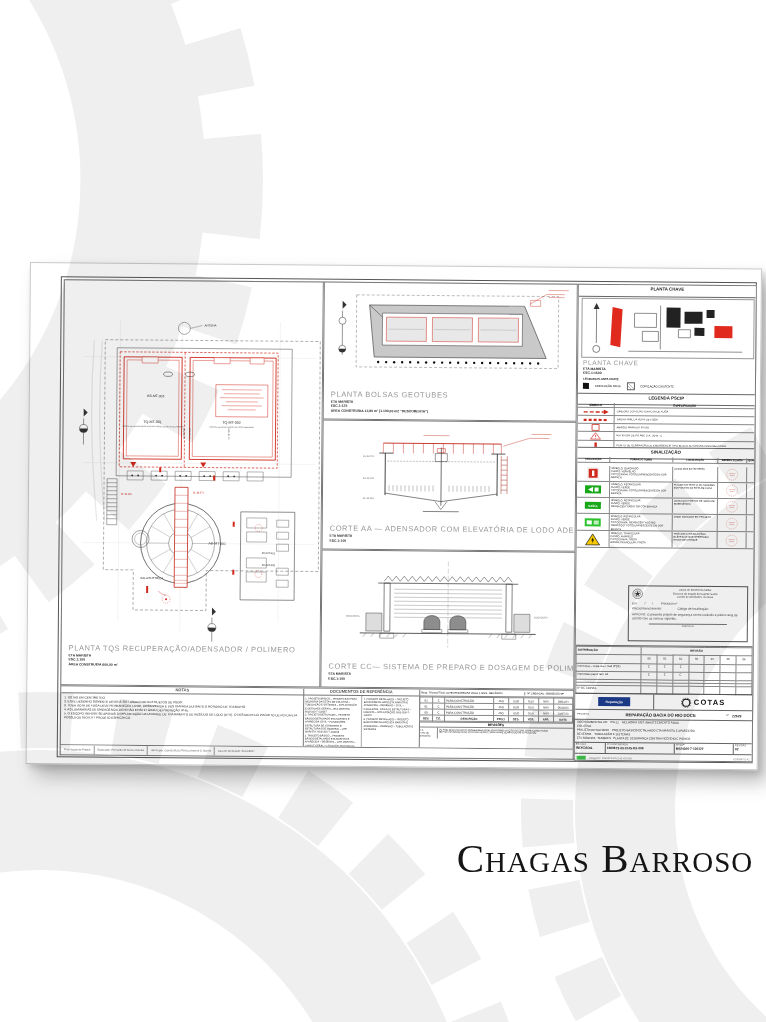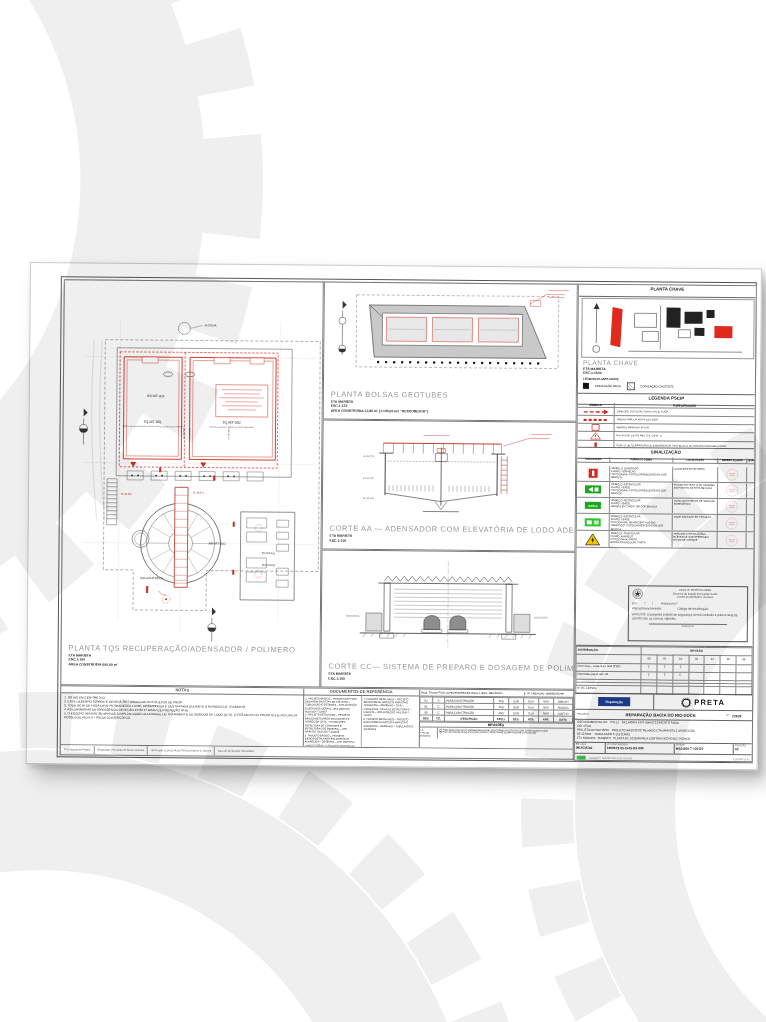--- a/index.html
+++ b/index.html
@@ -771,21 +771,21 @@
         <div style="position:absolute;left:0;top:408px;right:0;bottom:0;border-top:1px solid #555;">
           <div style="display:flex;height:15px;border-bottom:.7px solid #666;">
             <div style="flex:0 0 78px;border-right:.7px solid #666;display:flex;align-items:center;justify-content:center;">
               <div style="background:#1d3c8f;color:#fff;font-size:3.4px;font-weight:bold;padding:2.5px 7px;">Reparação</div>
             </div>
             <div style="flex:1;display:flex;align-items:center;justify-content:center;gap:3px;">
               <svg width="10" height="10" viewBox="0 0 10 10">
                 <circle cx="5" cy="5" r="3.6" fill="none" stroke="#111" stroke-width="1"></circle>
                 <circle cx="5" cy="5" r="4.7" fill="none" stroke="#111" stroke-width="0.8" stroke-dasharray="1.4,1.1"></circle>
               </svg>
-              <span style="font-size:7.5px;font-weight:bold;letter-spacing:1.2px;color:#111;">PRETA</span>
+              <span style="font-size:7.5px;font-weight:bold;letter-spacing:1.2px;color:#111;">COTAS</span>
             </div>
           </div>
           <div style="display:flex;height:9px;border-bottom:.7px solid #666;align-items:center;">
             <span class="tb-label" style="padding-left:2px;flex:0 0 18px;">PROJETO</span>
             <span class="tb-val" style="flex:1;text-align:center;font-size:4.2px;">REPARAÇÃO BACIA DO RIO DOCE</span>
             <span class="tb-label" style="flex:0 0 6px;">Nº</span>
             <span class="tb-val" style="flex:0 0 20px;">22629</span>
           </div>
           <div class="micro" style="height:20px;padding:1px 2px;border-bottom:.7px solid #666;font-size:2.9px;">SOCIOAMBIENTAL CD – PG 32 – MELHORIA SIST. ABASTECIMENTO ÁGUA
 COLATINA
@@ -919,13 +919,14 @@
         <circle r="380" stroke-width="120"></circle>
         <circle r="470" stroke-width="56" stroke-dasharray="52,44"></circle>
       </g>
       <g transform="translate(955,810) rotate(18)">
         <circle r="330" stroke-width="100"></circle>
         <circle r="408" stroke-width="52" stroke-dasharray="46,40"></circle>
       </g>
     </g>
   </svg>
 
+  <div class="brand">Chagas Barroso</div>
 </div>
 
 </body></html>

